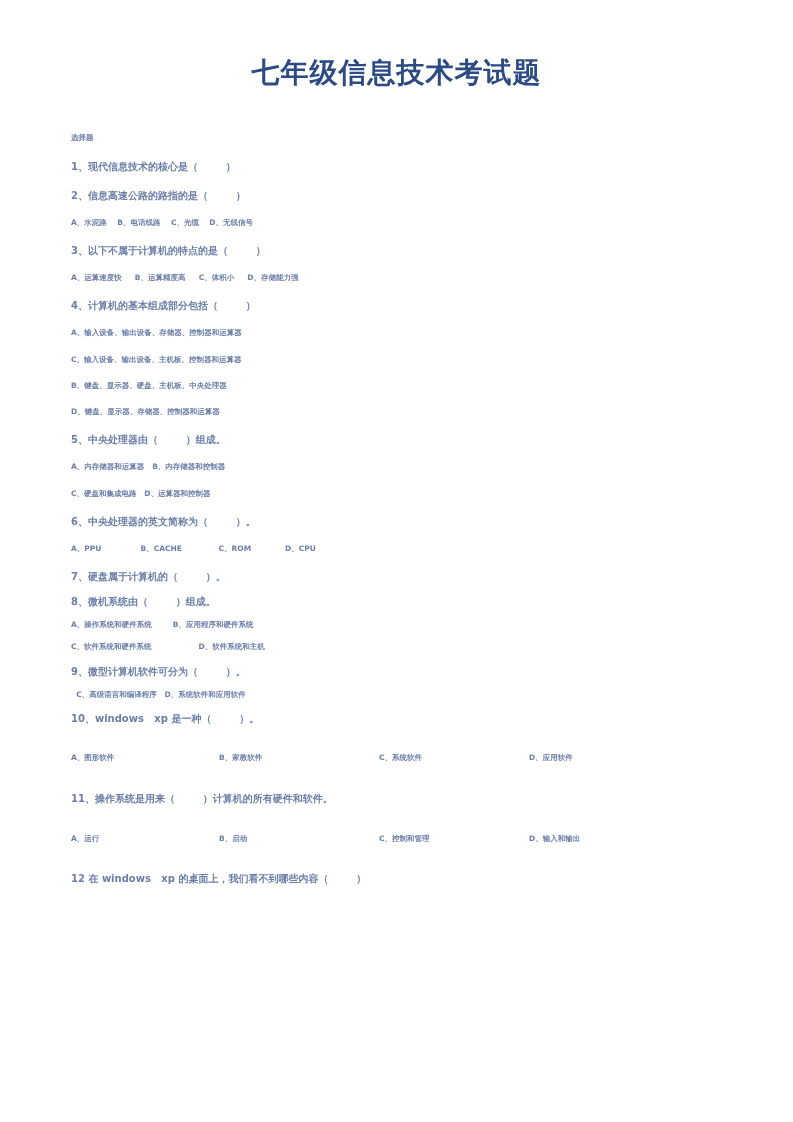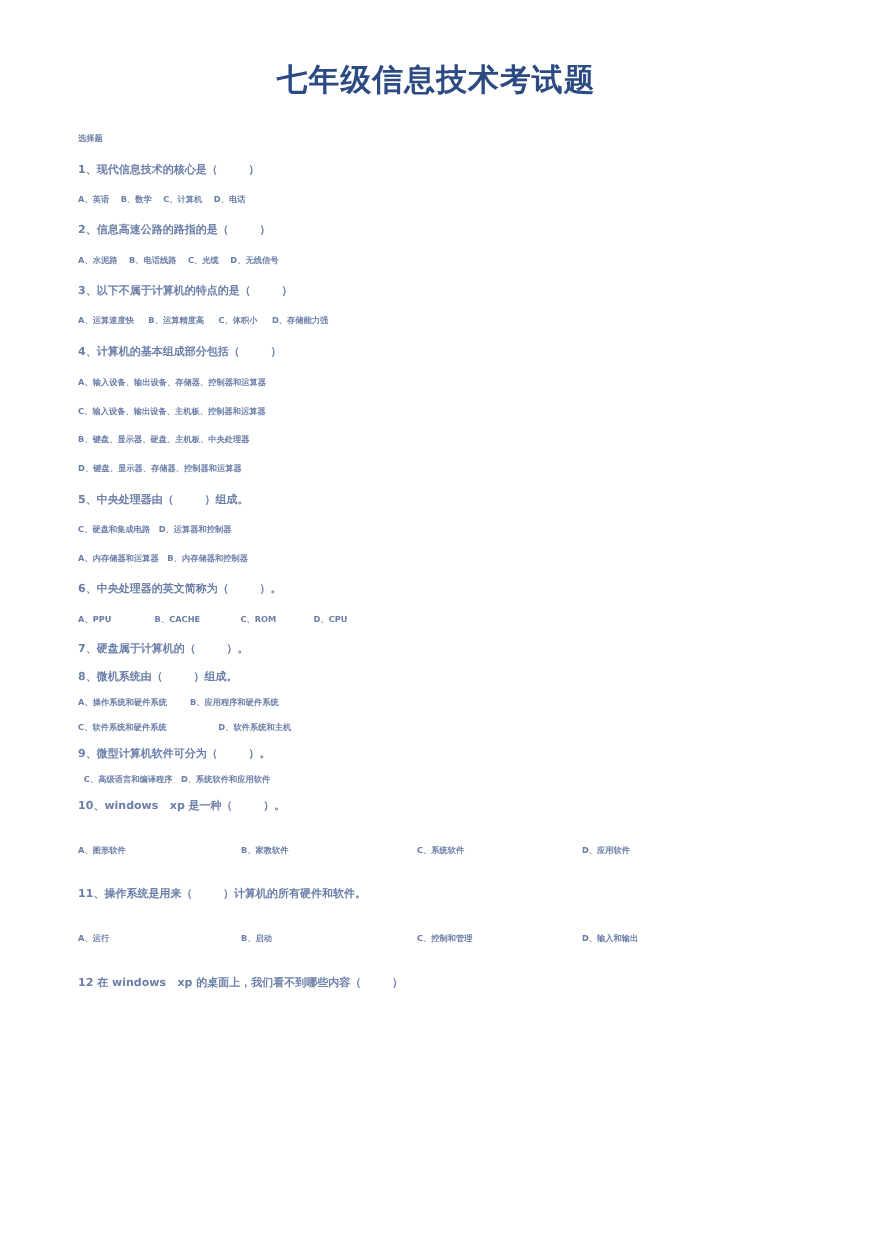--- a/index.html
+++ b/index.html
@@ -38,21 +38,21 @@
   }
   .body-area {
     padding-left: 71px;
     padding-right: 40px;
     padding-top: 28px;
   }
   .section-head {
     font-size: 7.5px;
     color: #6b7fa8;
     font-weight: bold;
-    margin: 4px 0 19px 0;
+    margin: 16px 0 19px 0;
     line-height: 1.1;
     font-family: Liberation Serif, serif;
   }
   .q-line {
     font-size: 10px;
     line-height: 1.1;
     color: #6b7fa8;
     margin: 0 0 18px 0;
     white-space: pre;
     font-weight: bold;
@@ -86,37 +86,36 @@
 
 <div class="page">
 
   <h1 class="doc-title">七年级信息技术考试题</h1>
 
   <div class="body-area">
 
     <div class="section-head">选择题</div>
 
     <div class="q-line">1、现代信息技术的核心是（        ）</div>
-    <div class="opt-line">A、英语    B、数学    C、计算机    D、电话</div>
 
     <div class="q-line">2、信息高速公路的路指的是（        ）</div>
     <div class="opt-line">A、水泥路    B、电话线路    C、光缆    D、无线信号</div>
 
     <div class="q-line">3、以下不属于计算机的特点的是（        ）</div>
     <div class="opt-line">A、运算速度快     B、运算精度高     C、体积小     D、存储能力强</div>
 
     <div class="q-line">4、计算机的基本组成部分包括（        ）</div>
     <div class="opt-line">A、输入设备、输出设备、存储器、控制器和运算器</div>
     <div class="opt-line">C、输入设备、输出设备、主机板、控制器和运算器</div>
     <div class="opt-line">B、键盘、显示器、硬盘、主机板、中央处理器</div>
     <div class="opt-line">D、键盘、显示器、存储器、控制器和运算器</div>
 
     <div class="q-line">5、中央处理器由（        ）组成。</div>
+    <div class="opt-line">A、内存储器和运算器   B、内存储器和控制器</div>
     <div class="opt-line">C、硬盘和集成电路   D、运算器和控制器</div>
-    <div class="opt-line">A、内存储器和运算器   B、内存储器和控制器</div>
 
     <div class="q-line">6、中央处理器的英文简称为（        ）。</div>
     <div class="opt-line">A、PPU               B、CACHE              C、ROM             D、CPU</div>
 
     <div class="q-line tight">7、硬盘属于计算机的（        ）。</div>
 
     <div class="q-line tight">8、微机系统由（        ）组成。</div>
     <div class="opt-line tight">A、操作系统和硬件系统        B、应用程序和硬件系统</div>
     <div class="opt-line tight">C、软件系统和硬件系统                  D、软件系统和主机</div>
 

